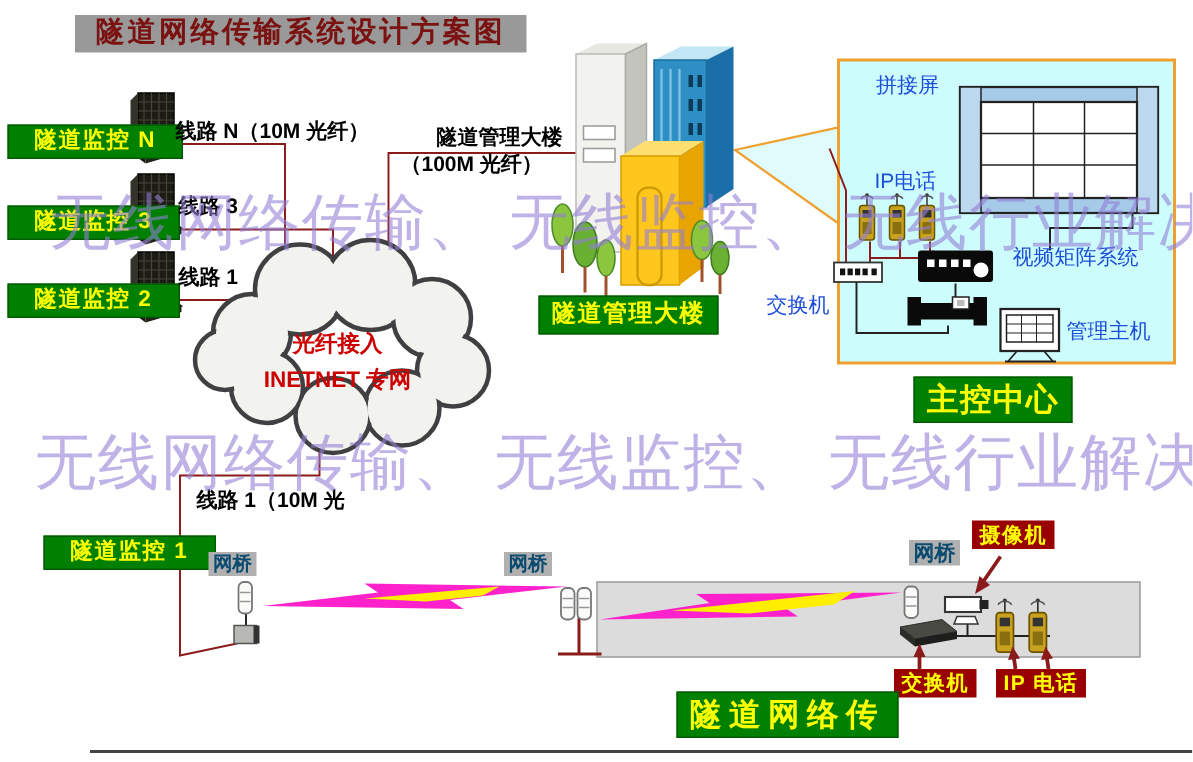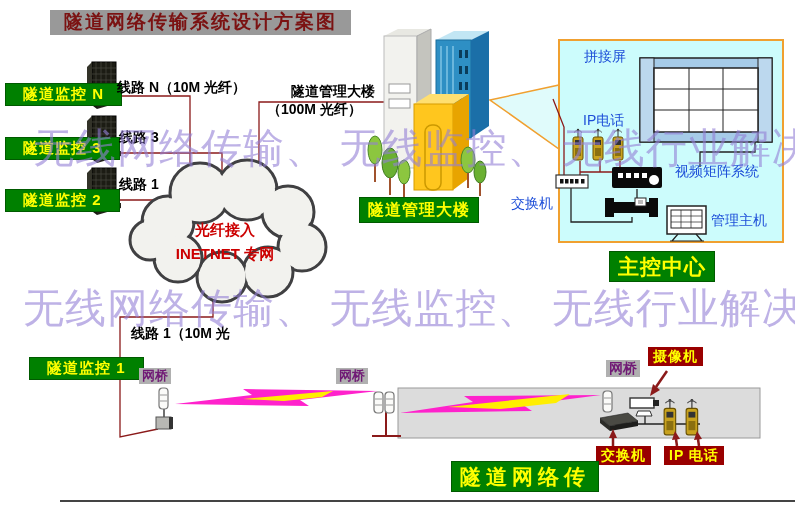--- a/index.html
+++ b/index.html
@@ -16,21 +16,21 @@
   .green{
     background:#008000;color:#ffff00;font-weight:bold;font-size:15px;
     padding:2px 17px;border:1px solid #005a00;letter-spacing:1px;
   }
   .green.big{font-size:21px;padding:3px 8px;}
   .maroon{
     background:#990000;color:#ffff00;font-weight:bold;font-size:14px;
     padding:2px 5px;letter-spacing:1px;
   }
   .graylab{
-    background:#b0b0b0;color:#701a75;font-weight:bold;font-size:13px;
+    background:#b0b0b0;color:#0c4a6e;font-weight:bold;font-size:13px;
     padding:1px 3px;
   }
   .k{color:#000;font-weight:bold;font-size:14px;}
   .k2{color:#1d4ed8;font-size:14px;}
   .cloudtxt{
     color:#cc0000;font-weight:bold;font-size:15px;text-align:center;
     width:170px;line-height:24px;
   }
   .wm{
     position:absolute;color:rgba(146,126,214,0.60);font-size:41px;

